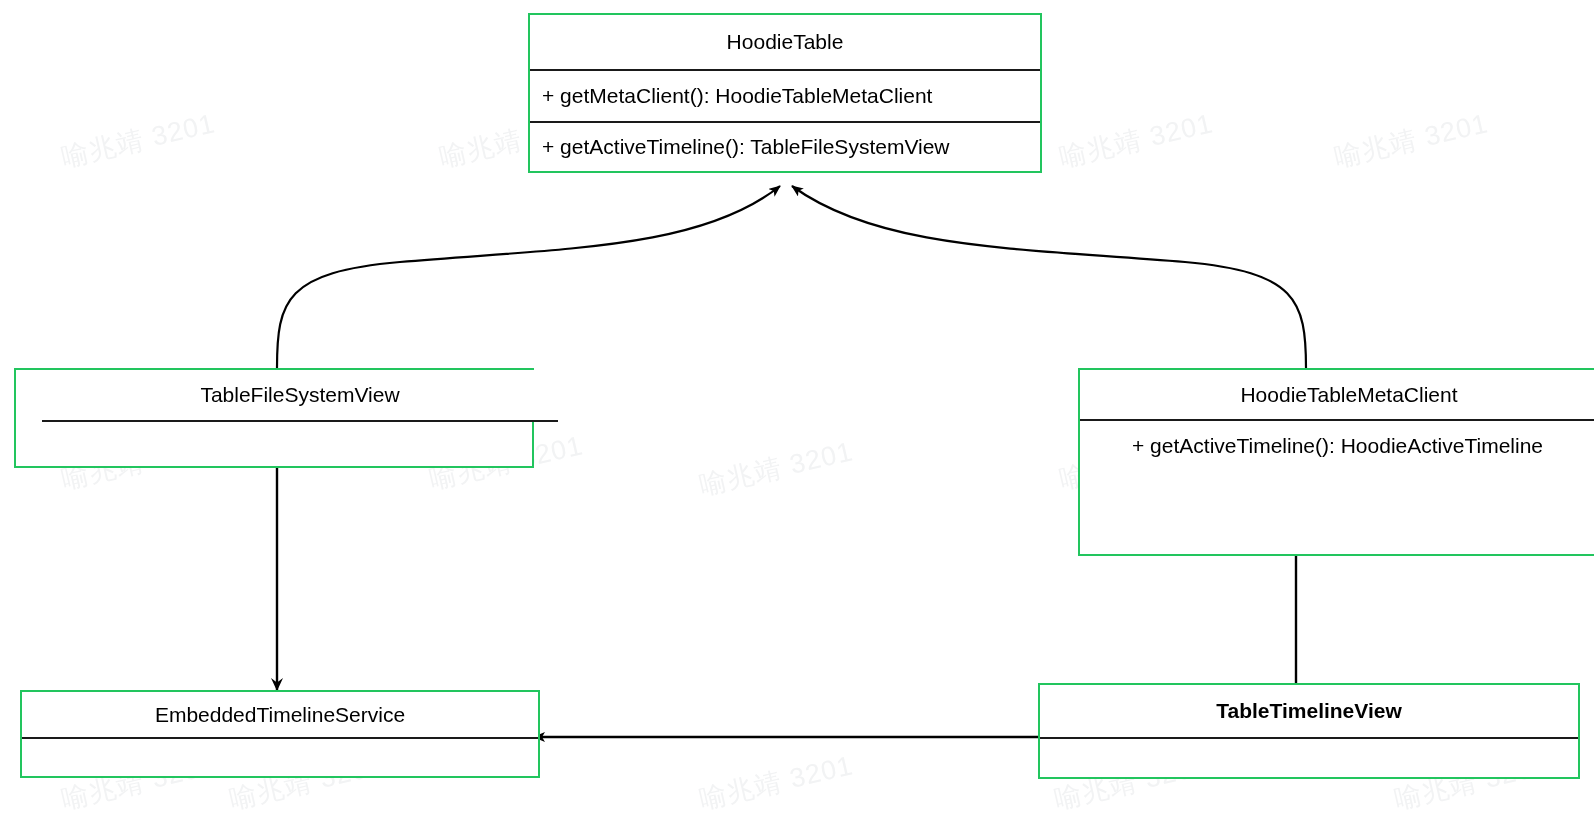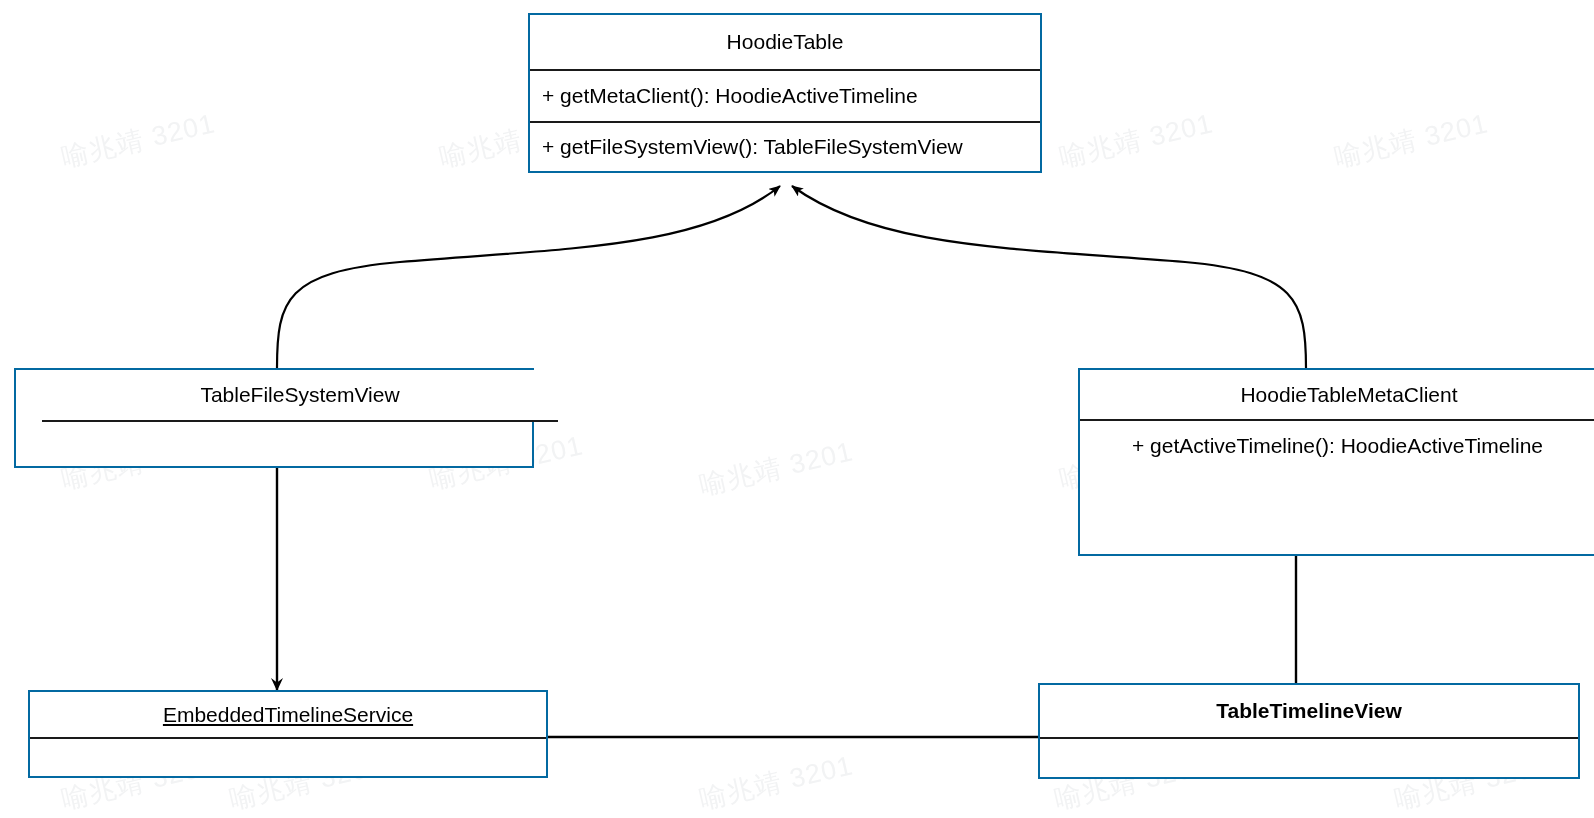--- a/index.html
+++ b/index.html
@@ -41,21 +41,21 @@
     inset: 0;
     z-index: 1;
     pointer-events: none;
   }
 
   
   .uml-class {
     position: absolute;
     box-sizing: border-box;
     background: #ffffff;
-    border: 2px solid #0369a1;
+    border: 2px solid #22c55e;
     z-index: 2;
   }
   .uml-name-row {
     box-sizing: border-box;
     width: 100%;
     display: flex;
     align-items: center;
     justify-content: center;
     border-bottom: 2px solid #1a1a1a;
     font-size: 21px;
@@ -138,37 +138,37 @@
 
     <g>
       <path d="M 1038,737 L 534,737" fill="none" stroke="#000000" stroke-width="2.4" marker-end="url(#arrow-filled)"></path>
     </g>
   </svg>
 
   <div id="class-layer">
       <div class="uml-class" style="left: 528px; top: 13px; width: 514px; height: 160px;">
         <div class="uml-name-row" style="height: 56px;">HoodieTable</div>
         <div class="uml-members" style="height: 100px;">
-          <div class="uml-member" style="height: 50px;">+ getMetaClient(): HoodieActiveTimeline</div>
-          <div class="uml-member" style="height: 50px;">+ getFileSystemView(): TableFileSystemView</div>
+          <div class="uml-member" style="height: 50px;">+ getMetaClient(): HoodieTableMetaClient</div>
+          <div class="uml-member" style="height: 50px;">+ getActiveTimeline(): TableFileSystemView</div>
         </div>
       </div>
       <div class="uml-class" style="left: 14px; top: 368px; width: 520px; height: 100px;">
         <div class="uml-name-row" style="height: 52px; margin-left: 26px;">TableFileSystemView</div>
         <div class="uml-members" style="height: 44px;">
           <div class="uml-member empty" style="height: 44px;"></div>
         </div>
       </div>
       <div class="uml-class" style="left: 1038px; top: 368px; width: 542px; height: 188px; margin-left: 40px;">
         <div class="uml-name-row" style="height: 51px;">HoodieTableMetaClient</div>
         <div class="uml-members" style="height: 99px; padding-left: 40px;">
           <div class="uml-member" style="height: 49.5px;">+ getActiveTimeline(): HoodieActiveTimeline</div>
         </div>
       </div>
-      <div class="uml-class" style="left: 28px; top: 690px; width: 520px; height: 88px; text-decoration: underline;">
+      <div class="uml-class" style="left: 20px; top: 690px; width: 520px; height: 88px;">
         <div class="uml-name-row" style="height: 47px;">EmbeddedTimelineService</div>
         <div class="uml-members" style="height: 37px;">
           <div class="uml-member empty" style="height: 37px;"></div>
         </div>
       </div>
       <div class="uml-class" style="left: 1038px; top: 683px; width: 542px; height: 96px;">
         <div class="uml-name-row" style="height: 54px; font-weight: bold;">TableTimelineView</div>
         <div class="uml-members" style="height: 38px;">
           <div class="uml-member empty" style="height: 38px;"></div>
         </div>

